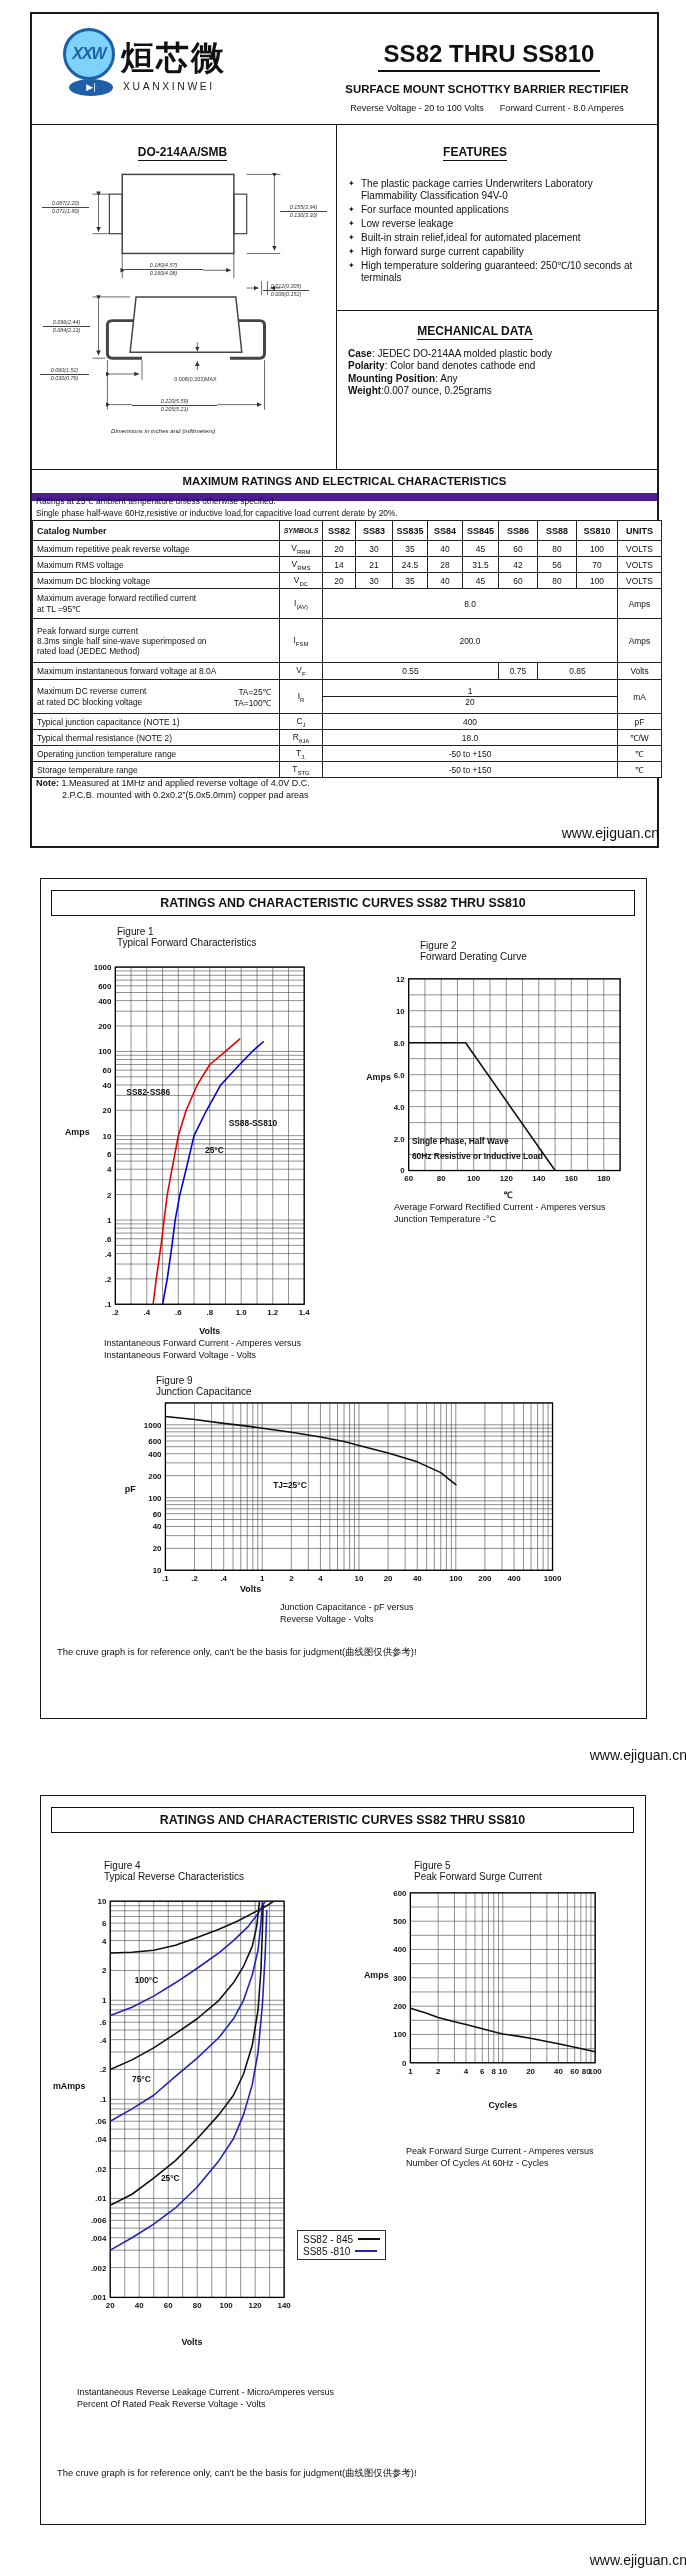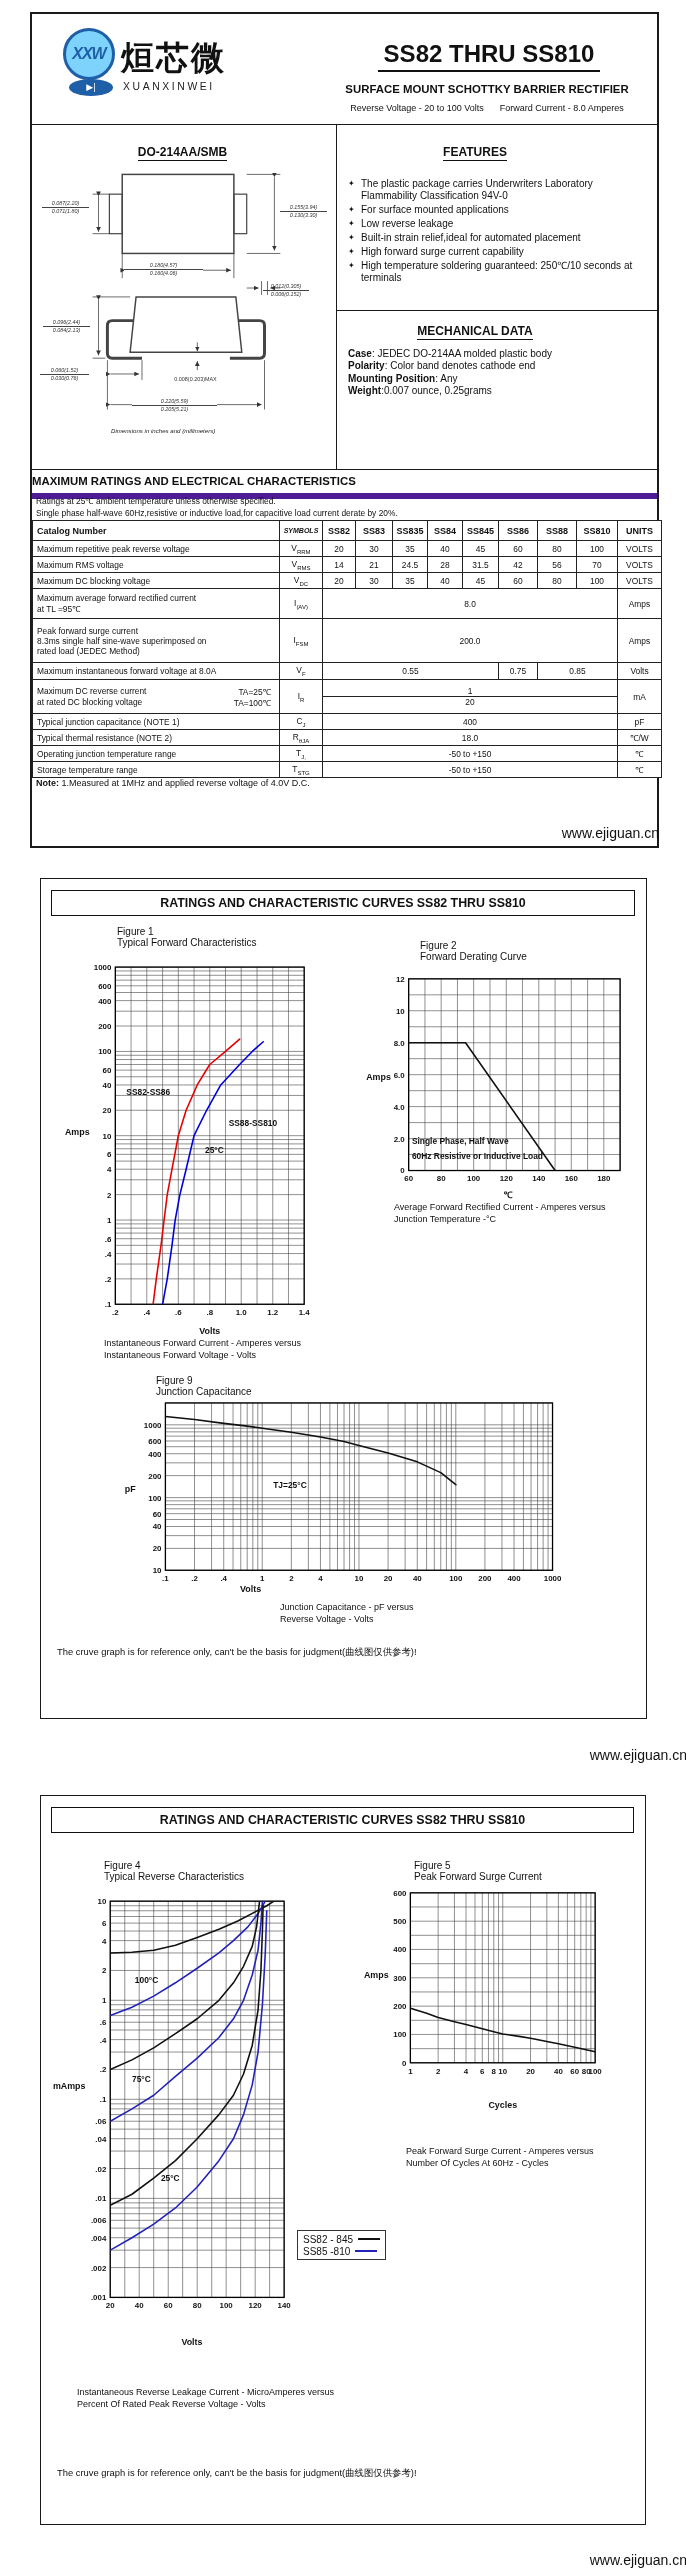--- a/index.html
+++ b/index.html
@@ -10,21 +10,21 @@
   .ctr{text-align:center}
   .frame{position:absolute;border:2px solid #1a1a1a;background:transparent}
   .hline{position:absolute;border-top:1.8px solid #1a1a1a;height:0}
   .vline{position:absolute;border-left:1.8px solid #1a1a1a;width:0}
   .ptitle{position:absolute;border:1.6px solid #111;text-align:center;font-weight:bold;font-size:12.4px;line-height:24px;background:#fff}
   .underl{display:inline-block;border-bottom:2.4px solid #111;padding:0 6px 2px 6px}
   .sec-title{display:inline-block;border-bottom:1.6px solid #111;padding-bottom:1px}
   .feat-item{display:flex;font-size:10px;line-height:12.4px;margin-bottom:1.5px}
   .feat-item .blt{width:13px;flex:0 0 13px;font-size:8px}
   .mech-line{font-size:10px;line-height:12.3px}
-  .bar{position:absolute;border-bottom:6px solid #4c1d95;text-align:left;font-weight:bold;font-size:11.4px;line-height:24px}
+  .bar{position:absolute;border-bottom:8px solid #4c1d95;text-align:center;font-weight:bold;font-size:11.4px;line-height:24px}
   .cond{font-size:8.4px;line-height:12px}
   table.ratings{border-collapse:collapse;table-layout:fixed;background:#fff}
   .ratings td,.ratings th{border:1px solid #222;font-size:8.4px;padding:0 2px;overflow:hidden;vertical-align:middle}
   .ratings th{font-size:9px}
   .ratings .lab{text-align:left;padding-left:4px}
   .ratings .val{text-align:center}
   .ratings .sym{text-align:center;font-size:8.4px}
   .ratings sub{font-size:6px}
   .ratings .symhdr{font-style:italic;font-size:7px;text-align:center}
   .split div{text-align:center}
@@ -334,20 +334,21 @@
       <td class="lab">Storage temperature range</td>
       <td class="sym"><span>T</span><sub>STG</sub></td>
       <td class="val" colspan="8">-50 to +150</td>
       <td class="val">℃</td>
     </tr>
   </tbody>
     </table>
 
   <div class="ab" style="left:36px;top:777px;width:594px;font-size:9px;line-height:12px">
     <div><span class="b">Note:</span> <span>1.Measured at 1MHz and applied reverse voltage of 4.0V D.C.</span></div>
+    <div style="padding-left:26px">2.P.C.B. mounted with 0.2x0.2”(5.0x5.0mm) copper pad areas</div>
   </div>
   <div class="ab footer" style="left:30px;top:825px;width:629px">www.ejiguan.cn</div>
 
   <div class="frame" style="left:40px;top:878px;width:605px;height:839px;border-width:1.8px"></div>
   <div class="ptitle" style="left:51px;top:890px;width:582px">RATINGS AND CHARACTERISTIC CURVES SS82 THRU SS810</div>
 
   <div class="ab figno" style="left:117px;top:926px">
     <div>Figure 1</div>
     <div>Typical Forward Characteristics</div>
   </div>

